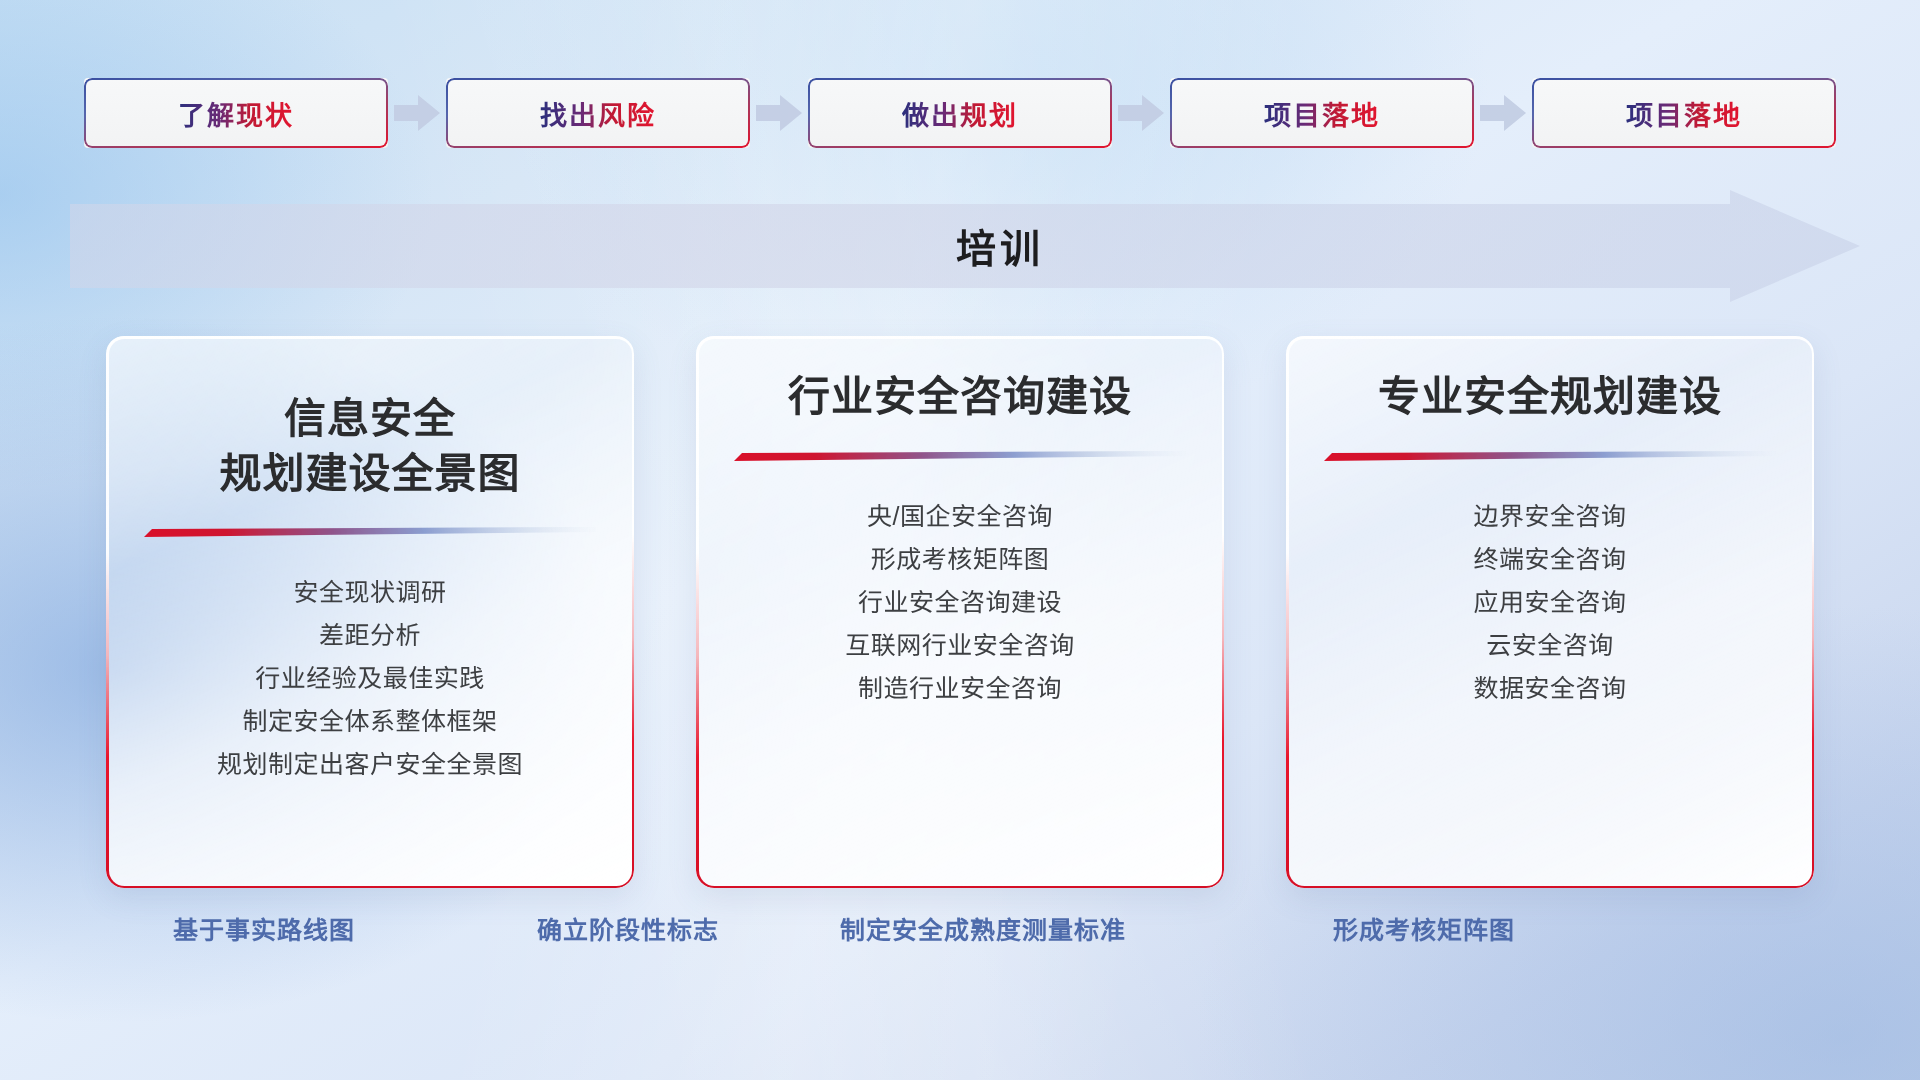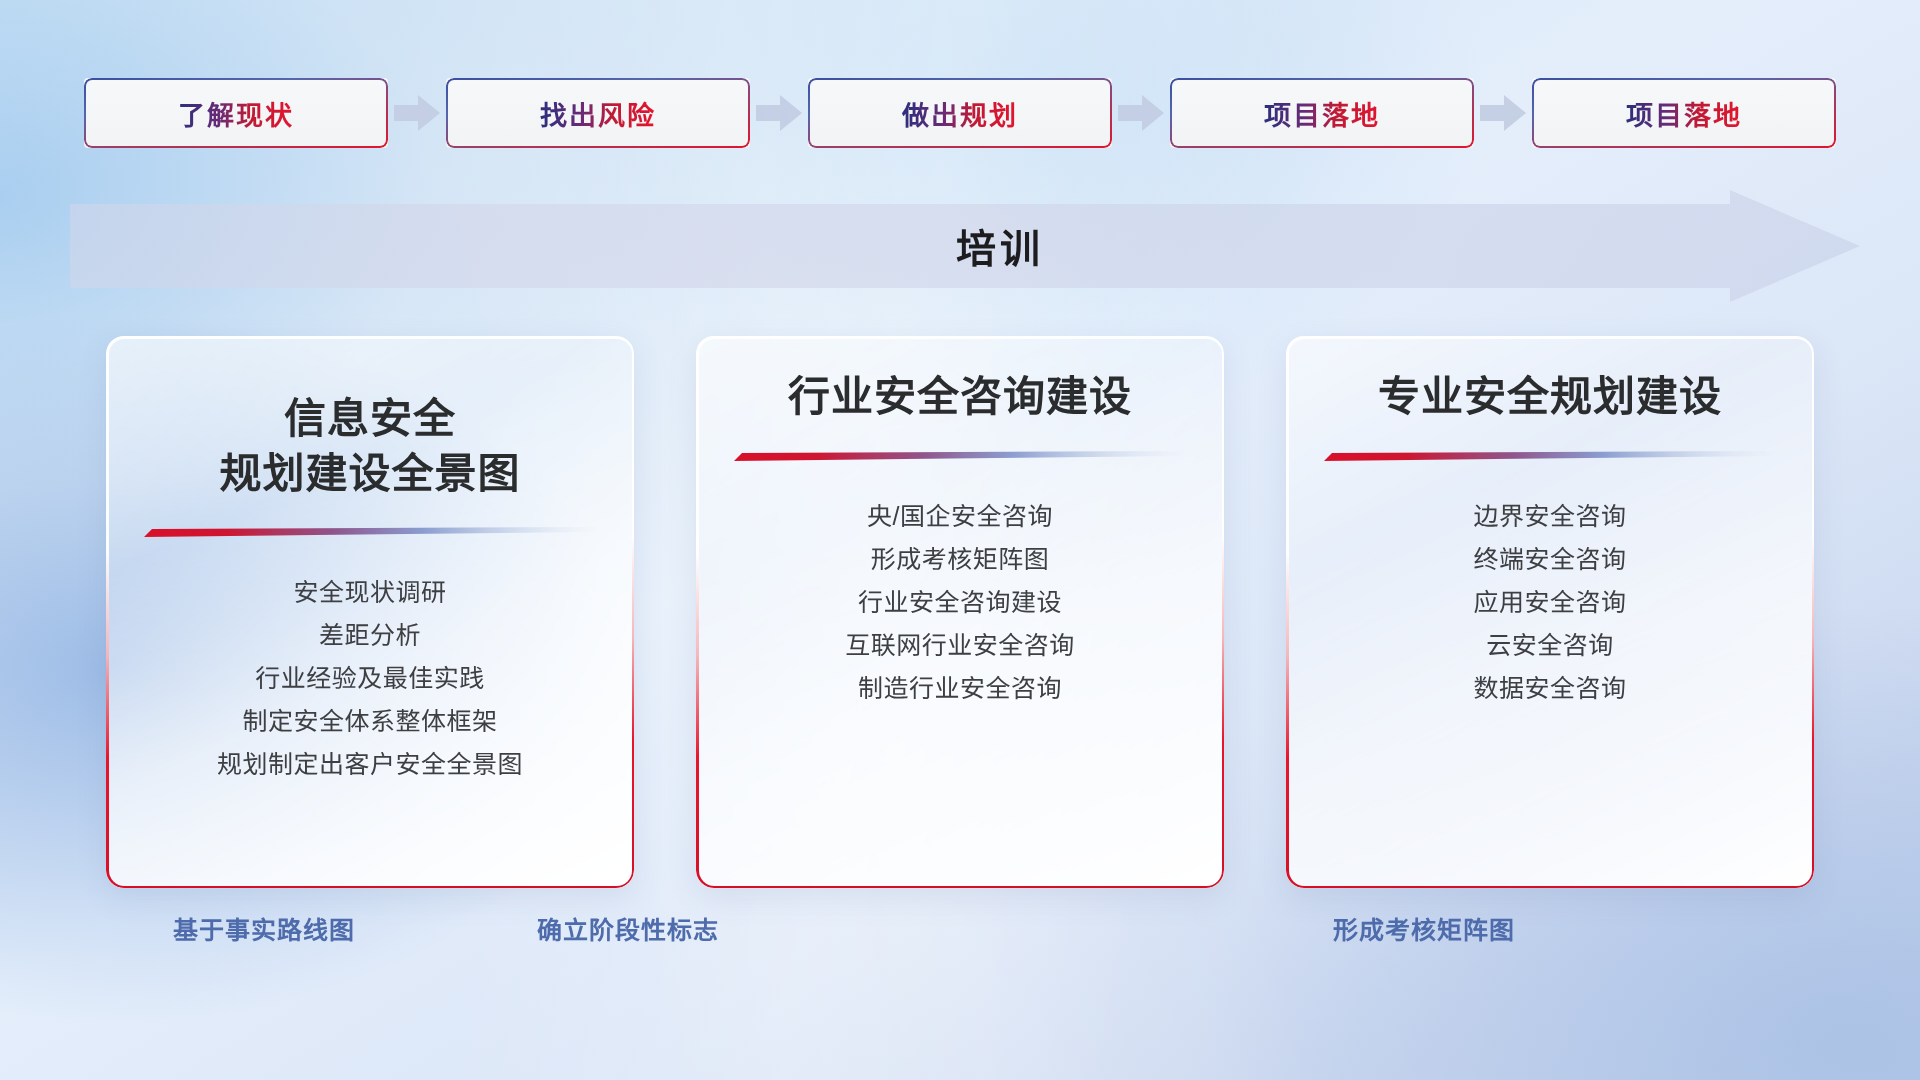--- a/index.html
+++ b/index.html
@@ -359,16 +359,17 @@
             <li>云安全咨询</li>
             <li>数据安全咨询</li>
           </ul>
         </div>
       </div>
     </div>
 
   <div class="footers" id="footer-group">
       <div class="footer-label" style="left: 248px;">基于事实路线图</div>
       <div class="footer-label" style="left: 612px;">确立阶段性标志</div>
+      <div class="footer-label" style="left: 967px;">制定安全成熟度测量标准</div>
       <div class="footer-label" style="left: 1408px;">形成考核矩阵图</div>
     </div>
 
 </div>
 
 </body></html>

